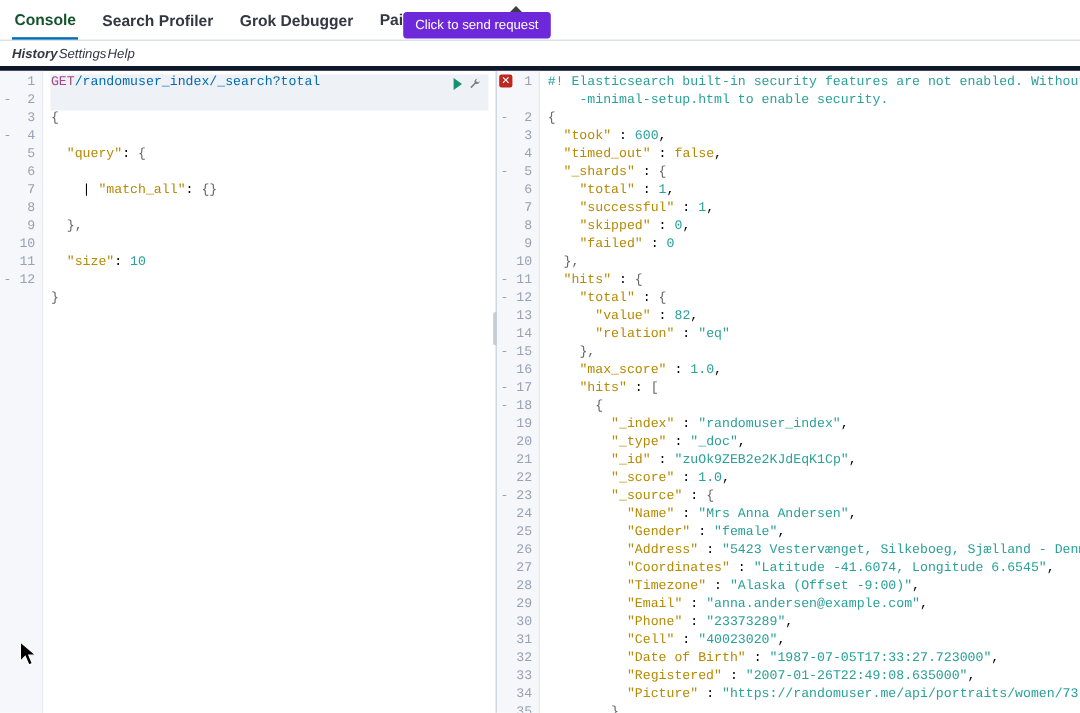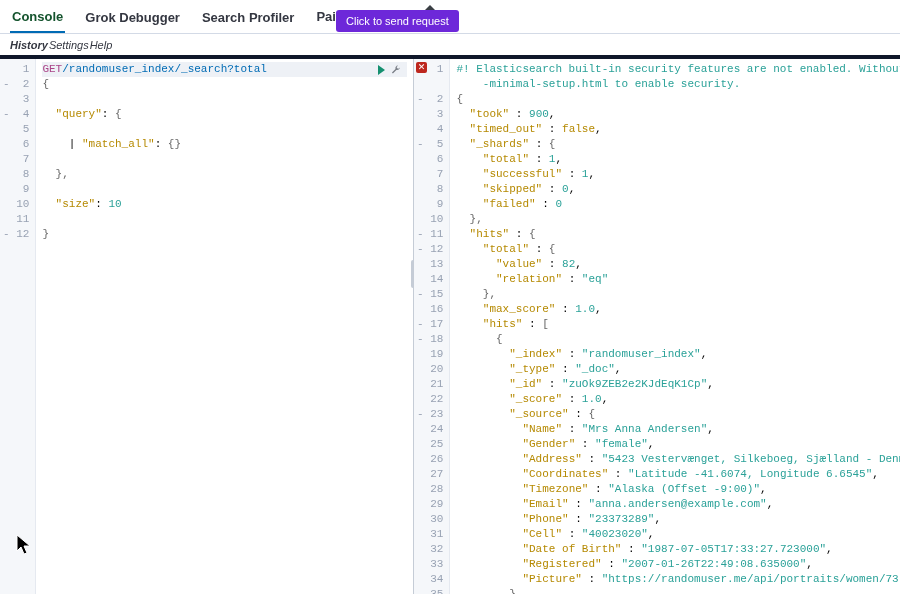--- a/index.html
+++ b/index.html
@@ -87,21 +87,21 @@
   user-select: none;
   min-width: 28px;
   white-space: pre;
 }
 .code {
   padding: 3px 6px;
   white-space: pre;
   flex: 1;
   overflow: hidden;
 }
-.req-line { background: #eef1f6; display: flex; align-items: flex-start; height: 15px; position: relative;}
+.req-line { background: #eef1f6; display: flex; align-items: flex-start; height: 30px; position: relative;}
 .req-method { color: #aa4488; }
 .req-url { color: #006bb4; }
 .k { color: #b58900; } 
 .s { color: #2aa198; } 
 .n { color: #2aa198; } 
 .b { color: #b58900; } 
 .p { color: #666; }
 .actions {
   position: absolute;
   right: 6px;
@@ -171,22 +171,22 @@
   left: 16px;
   top: 534px;
   z-index: 20;
 }
 </style>
 </head>
 <body>
 
 <div class="tabs">
   <div class="tab active">Console</div>
+  <div class="tab">Search Profiler</div>
   <div class="tab">Grok Debugger</div>
-  <div class="tab">Search Profiler</div>
   <div class="tab">
     <span>Painless Lab</span>
     <span class="badge">BETA</span>
   </div>
 </div>
 
 <div class="tooltip">Click to send request</div>
 
 <div class="subtabs">
   <div class="subtab active">History</div>
@@ -283,21 +283,21 @@
   48
   49
   50
   51
   52
   53
 </div>
       <div class="code" id="right-code"><span class="s">#! Elasticsearch built-in security features are not enabled. Without authentication, your clust</span>
     <span class="s">-minimal-setup.html to enable security.</span>
 <span class="p">{</span>
-  <span class="k">"took"</span> : <span class="n">900</span>,
+  <span class="k">"took"</span> : <span class="n">600</span>,
   <span class="k">"timed_out"</span> : <span class="b">false</span>,
   <span class="k">"_shards"</span> : <span class="p">{</span>
     <span class="k">"total"</span> : <span class="n">1</span>,
     <span class="k">"successful"</span> : <span class="n">1</span>,
     <span class="k">"skipped"</span> : <span class="n">0</span>,
     <span class="k">"failed"</span> : <span class="n">0</span>
   <span class="p">},</span>
   <span class="k">"hits"</span> : <span class="p">{</span>
     <span class="k">"total"</span> : <span class="p">{</span>
       <span class="k">"value"</span> : <span class="n">82</span>,

